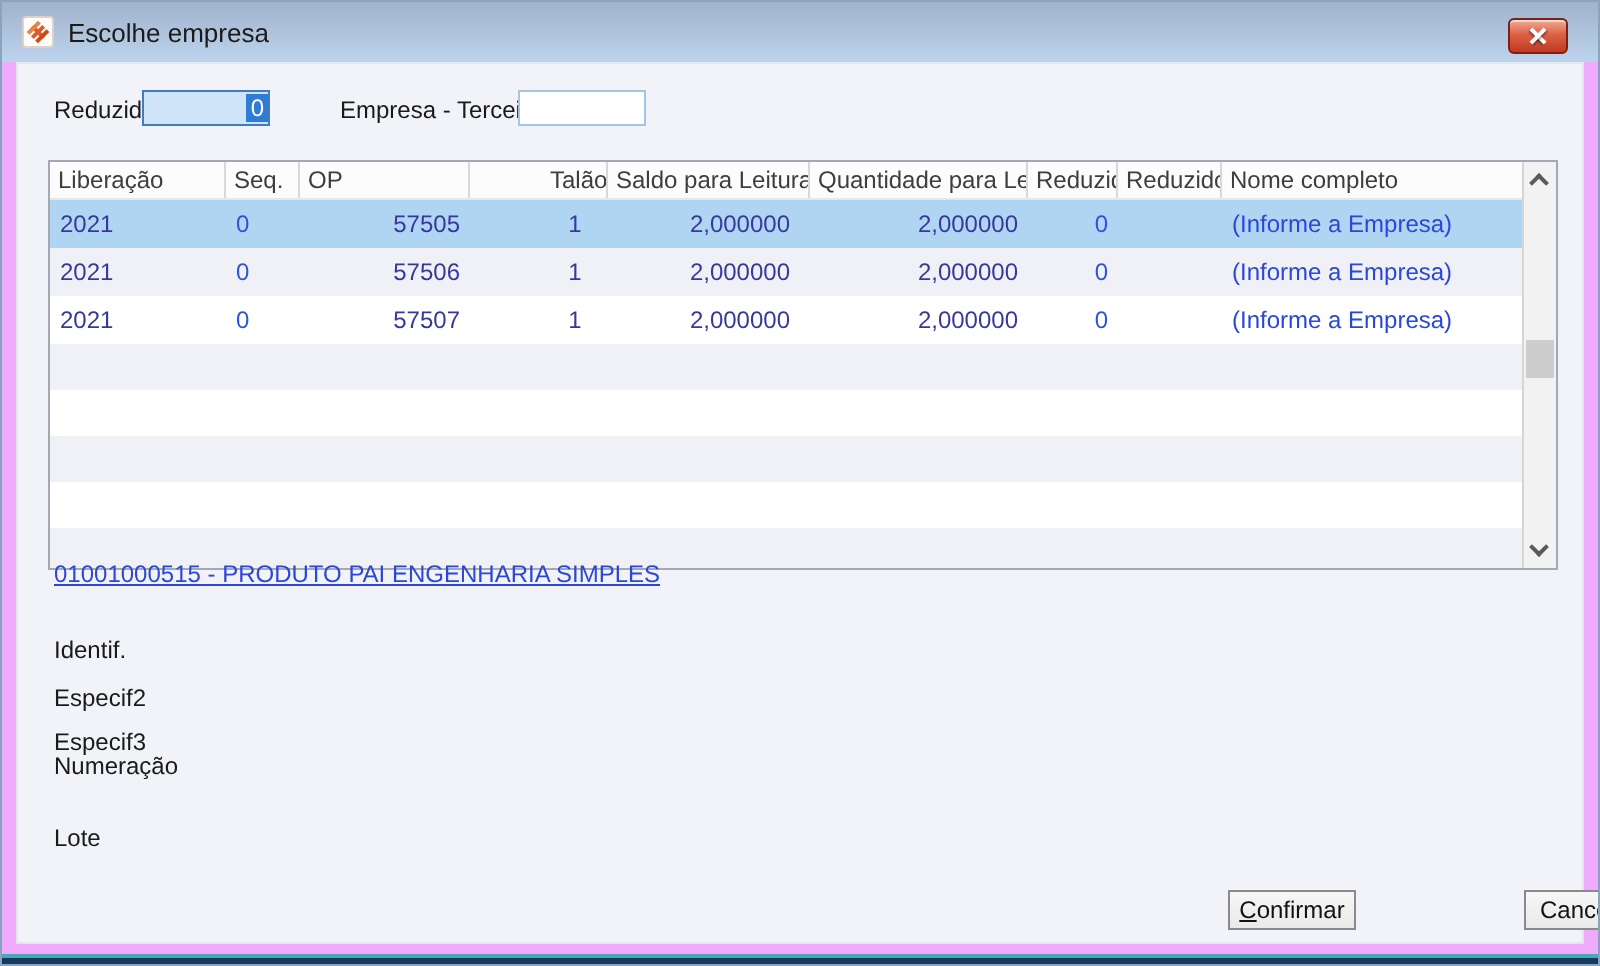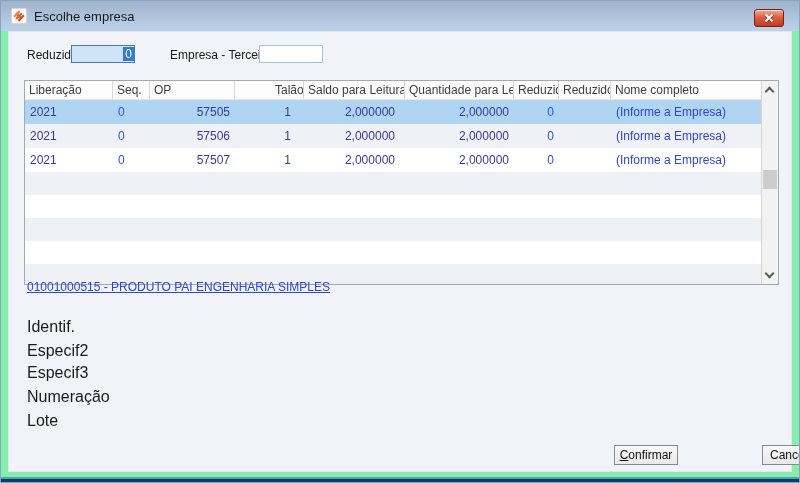--- a/index.html
+++ b/index.html
@@ -1,20 +1,20 @@
 <!DOCTYPE html>
 <html><head>
 <meta charset="utf-8">
 <style>
   * { margin:0; padding:0; box-sizing:border-box; }
   html,body { width:800px; height:483px; font-family:"Liberation Sans", sans-serif; }
 
   .window {
     position:relative; width:800px; height:483px;
-    background:#86efac; border:1px solid #89a4c1; overflow:hidden;
+    background:#f0abfc; border:1px solid #89a4c1; overflow:hidden;
   }
 
   
   .titlebar {
     position:absolute; left:0; top:0; right:0; height:30px;
     background:linear-gradient(#9fb3cb,#bdd3ec);
     display:flex; align-items:center; padding-left:10px;
   }
   .app-icon {
     width:16px; height:16px; margin-right:7px; position:relative;
@@ -114,21 +114,21 @@
   }
   .sb-btn { position:absolute; left:0; width:16px; height:17px; cursor:pointer; }
   .sb-up { top:0; } .sb-down { bottom:0; }
   .chev { position:absolute; left:4px; width:7px; height:7px; }
   .sb-up .chev   { top:7px;  border-left:2px solid #5a5a5a; border-top:2px solid #5a5a5a; transform:rotate(45deg); }
   .sb-down .chev { top:3px;  border-left:2px solid #5a5a5a; border-top:2px solid #5a5a5a; transform:rotate(225deg); }
   .sb-thumb { position:absolute; left:1px; right:1px; top:89px; height:19px; background:#cdcdcd; cursor:pointer; }
 
   
   .product-line { position:absolute; left:18px; top:248px; font-size:12px; color:#2b47d8;text-decoration:underline; }
-  .detail { position:absolute; left:18px; font-size:16px; color:#1a1a1a; }
+  .detail { position:absolute; left:18px; font-size:12px; color:#1a1a1a; }
 
   
   .btn {
     position:absolute; top:413px; width:64px; height:20px;
     background:linear-gradient(#f7f7f7,#e9e9e9); border:1px solid #8a8a8a;
     font-size:12px; color:#111; text-align:center; line-height:18px;
     font-family:"Liberation Sans", sans-serif; cursor:pointer;
   }
   .btn-confirm { left:605px; }
   .btn-cancel  { left:709px;margin-left:44px; }
@@ -225,21 +225,21 @@
         <div class="sb-btn sb-down">
           <span class="chev"></span>
         </div>
       </div>
     </div>
 
     <div class="product-line">01001000515 - PRODUTO PAI ENGENHARIA SIMPLES</div>
     <span class="detail" style="top:286px;">Identif.</span>
     <span class="detail" style="top:310px;">Especif2</span>
     <span class="detail" style="top:332px;">Especif3</span>
-    <span class="detail" style="top:356px;">Numeração</span>
+    <span class="detail" style="top:344px;">Numeração</span>
     <span class="detail" style="top:380px;">Lote</span>
 
     <button class="btn btn-confirm"><span class="accel">C</span><span>onfirmar</span></button>
     <button class="btn btn-cancel"><span>Cancela</span><span class="accel">r</span></button>
   </div>
 
   <div class="teal-line"></div>
   <div class="navy-bar"></div>
 </div>
 

